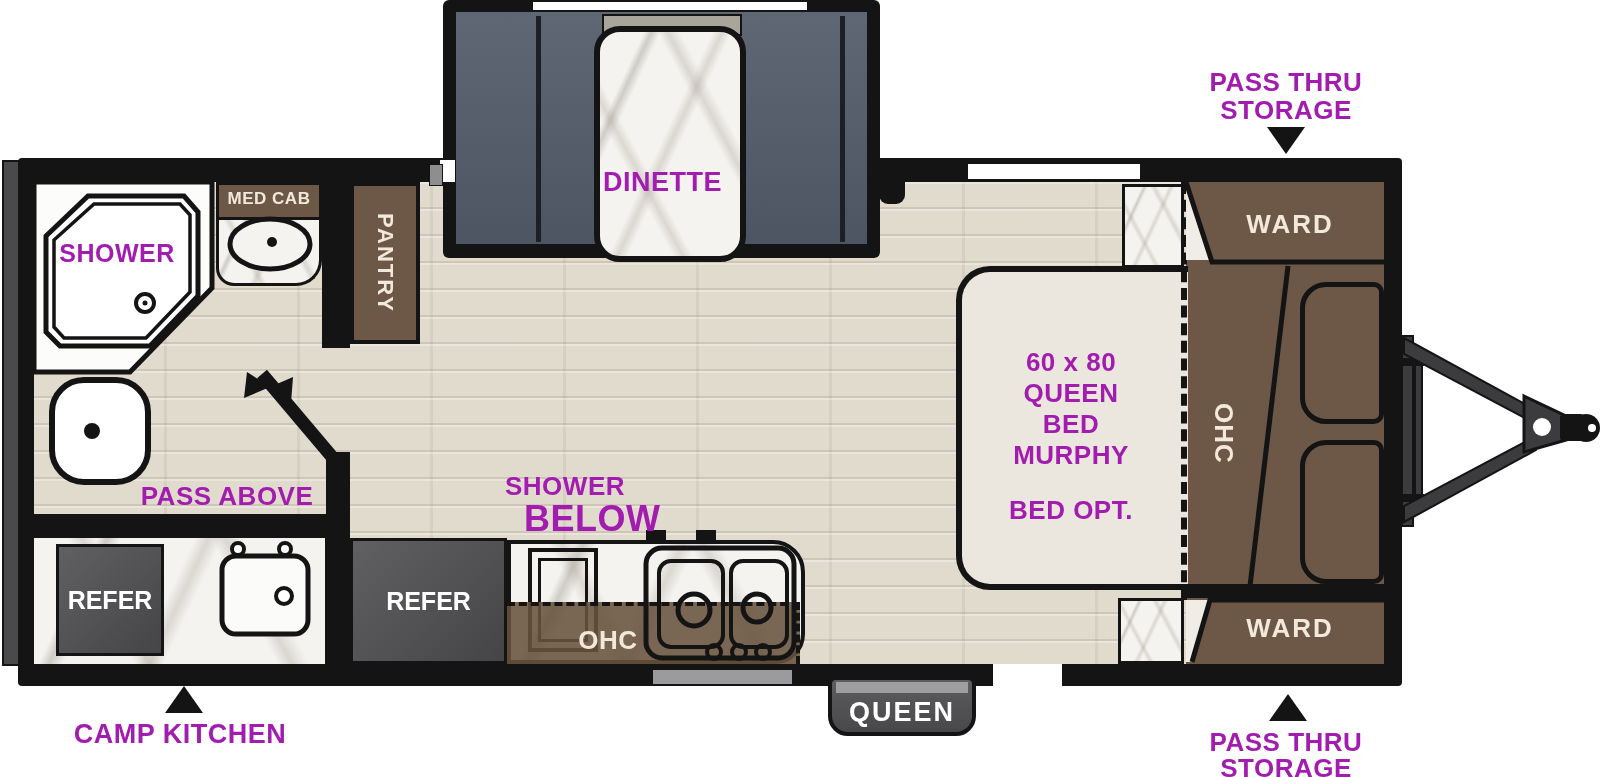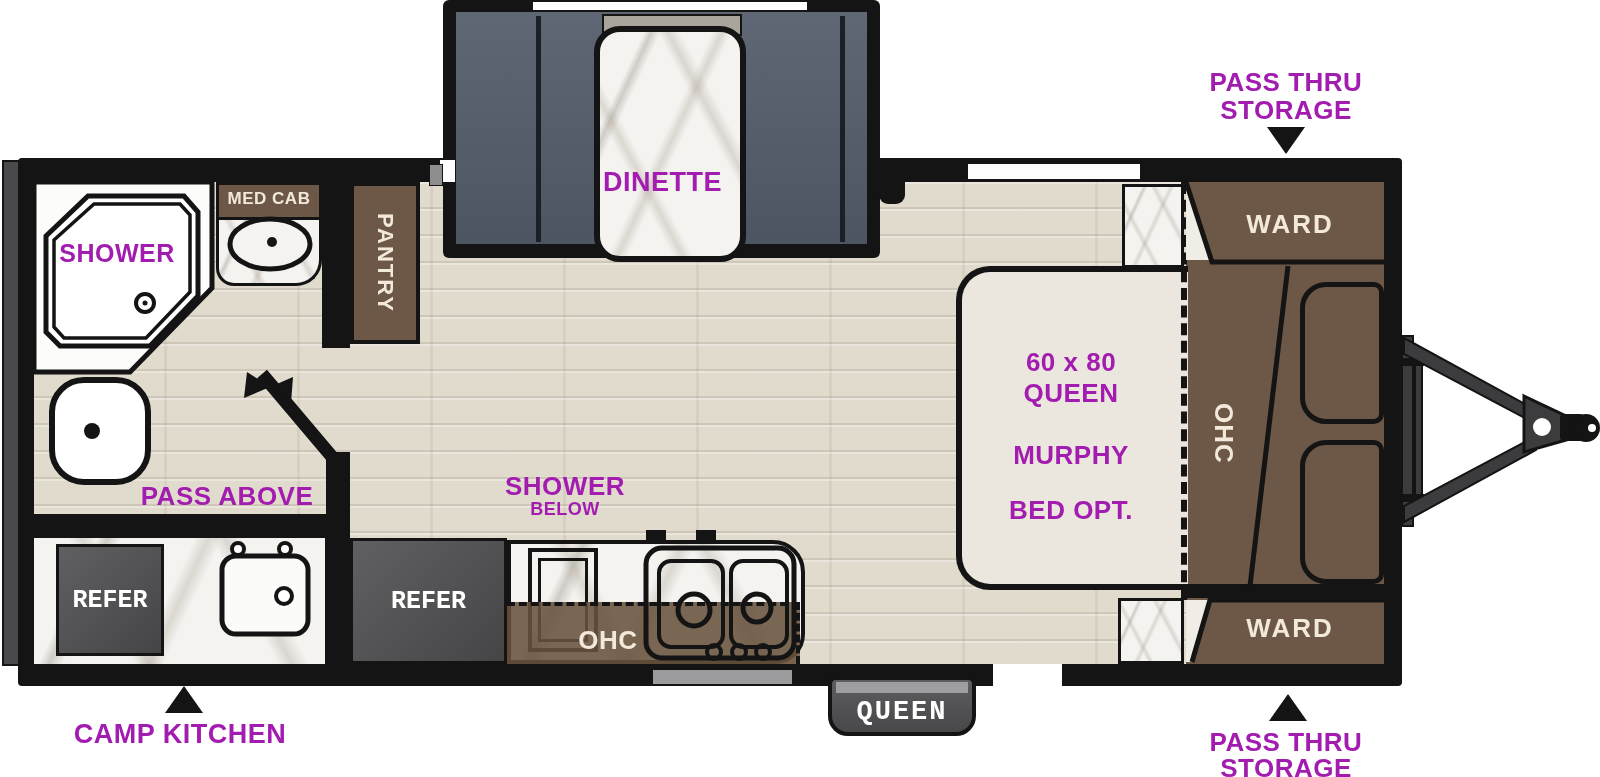--- a/index.html
+++ b/index.html
@@ -2,21 +2,21 @@
 <html><head>
 <meta charset="utf-8">
 <style>
   html,body{margin:0;padding:0;background:#ffffff;}
   #stage{position:relative;width:1600px;height:777px;background:#ffffff;overflow:hidden;
          font-family:"Liberation Sans",sans-serif;}
   .abs{position:absolute;}
   .lbl{position:absolute;font-weight:bold;color:#a21caf;letter-spacing:.5px;
        text-align:center;z-index:30;line-height:1.08;white-space:nowrap;}
   .cream{color:#f2e9da;}
-  .white{color:#ffffff;font-family:Liberation Mono, monospace;}
+  .white{color:#ffffff;}
   .ink{background:#141414;}
   .wood{background-color:#e1dbce;
         background-image:
           repeating-linear-gradient(180deg, rgba(255,255,255,.30) 0 2px, rgba(255,255,255,0) 2px 27px),
           repeating-linear-gradient(180deg, rgba(138,125,103,0) 0 25px, rgba(138,125,103,.22) 25px 27px),
           repeating-linear-gradient(90deg, rgba(138,125,103,0) 0 130px, rgba(138,125,103,.12) 130px 133px);}
   .marble{background-color:#f4f3f0;
         background-image:
           linear-gradient(115deg, rgba(0,0,0,0) 18%, rgba(146,140,130,.38) 21%, rgba(0,0,0,0) 25%, rgba(0,0,0,0) 46%, rgba(160,150,136,.30) 50%, rgba(0,0,0,0) 54%),
           linear-gradient(62deg, rgba(0,0,0,0) 28%, rgba(170,158,142,.32) 32%, rgba(0,0,0,0) 36%, rgba(0,0,0,0) 68%, rgba(150,142,130,.28) 72%, rgba(0,0,0,0) 77%);}
@@ -77,38 +77,39 @@
     <span class="white" style="font-weight:bold;font-size:25px;">REFER</span>
   </div>
   <div class="abs marble" style="left:507px;top:540px;width:298px;height:124px;border:4px solid #141414;border-radius:0 32px 30px 0;box-sizing:border-box;"></div>
   <div class="abs" style="left:528px;top:548px;width:70px;height:104px;border:4px solid #141414;box-sizing:border-box;"></div>
   <div class="abs" style="left:538px;top:558px;width:50px;height:84px;border:3px solid #141414;box-sizing:border-box;"></div>
 
   <div class="abs" style="left:507px;top:602px;width:293px;height:62px;background:rgba(104,82,60,.88);
               border-top:4px dashed #141414;border-right:4px dashed #141414;box-sizing:border-box;"></div>
   <div class="lbl cream" style="left:548px;top:626px;width:120px;font-size:26px;">OHC</div>
   <div class="lbl" style="left:500px;top:472px;width:130px;font-size:26px;">SHOWER</div>
-  <div class="lbl" style="left:500px;top:500px;width:130px;font-size:18px;">BELOW</div>
+  <div class="lbl" style="left:524px;top:500px;width:130px;font-size:36px;">BELOW</div>
 
   <div class="abs" style="left:653px;top:670px;width:139px;height:14px;background:#9b9b9d;"></div>
   <div class="abs" style="left:993px;top:664px;width:69px;height:22px;background:#ffffff;"></div>
 
   <div class="abs" style="left:828px;top:676px;width:148px;height:60px;background:linear-gradient(180deg,#5d5d5f,#48484a);
               border:4px solid #141414;border-radius:8px 8px 20px 20px;box-sizing:border-box;">
     <div style="position:absolute;left:4px;top:2px;right:4px;height:11px;background:#9e9ea0;"></div>
   </div>
   <div class="lbl white" style="left:828px;top:698px;width:148px;font-size:27px;letter-spacing:2px;">QUEEN</div>
 
   <div class="abs marble" style="left:1122px;top:184px;width:62px;height:84px;border:3px solid #141414;box-sizing:border-box;"></div>
   <div class="abs marble" style="left:1118px;top:598px;width:66px;height:66px;border:3px solid #141414;box-sizing:border-box;"></div>
   <div class="abs brown" style="left:1186px;top:182px;width:198px;height:482px;"></div>
   <div class="abs" style="left:956px;top:266px;width:232px;height:324px;background:#ece7de;border:6px solid #141414;border-right:none;
               border-radius:34px 0 0 34px;box-sizing:border-box;"></div>
   <div class="lbl" style="left:958px;top:348px;width:226px;font-size:26px;">60 x 80</div>
   <div class="lbl" style="left:958px;top:379px;width:226px;font-size:26px;">QUEEN</div>
+  <div class="lbl" style="left:958px;top:410px;width:226px;font-size:26px;">BED</div>
   <div class="lbl" style="left:958px;top:441px;width:226px;font-size:26px;">MURPHY</div>
   <div class="lbl" style="left:958px;top:496px;width:226px;font-size:26px;">BED OPT.</div>
 
   <div class="abs" style="left:1181px;top:182px;width:0;height:418px;border-left:6px dashed #141414;"></div>
 
   <div class="abs ink" style="left:1186px;top:584px;width:198px;height:14px;"></div>
 
   <div class="abs brown" style="left:1300px;top:282px;width:84px;height:142px;border:5px solid #141414;border-radius:26px 10px 10px 26px;box-sizing:border-box;"></div>
   <div class="abs brown" style="left:1300px;top:440px;width:84px;height:144px;border:5px solid #141414;border-radius:26px 10px 10px 26px;box-sizing:border-box;"></div>
 

